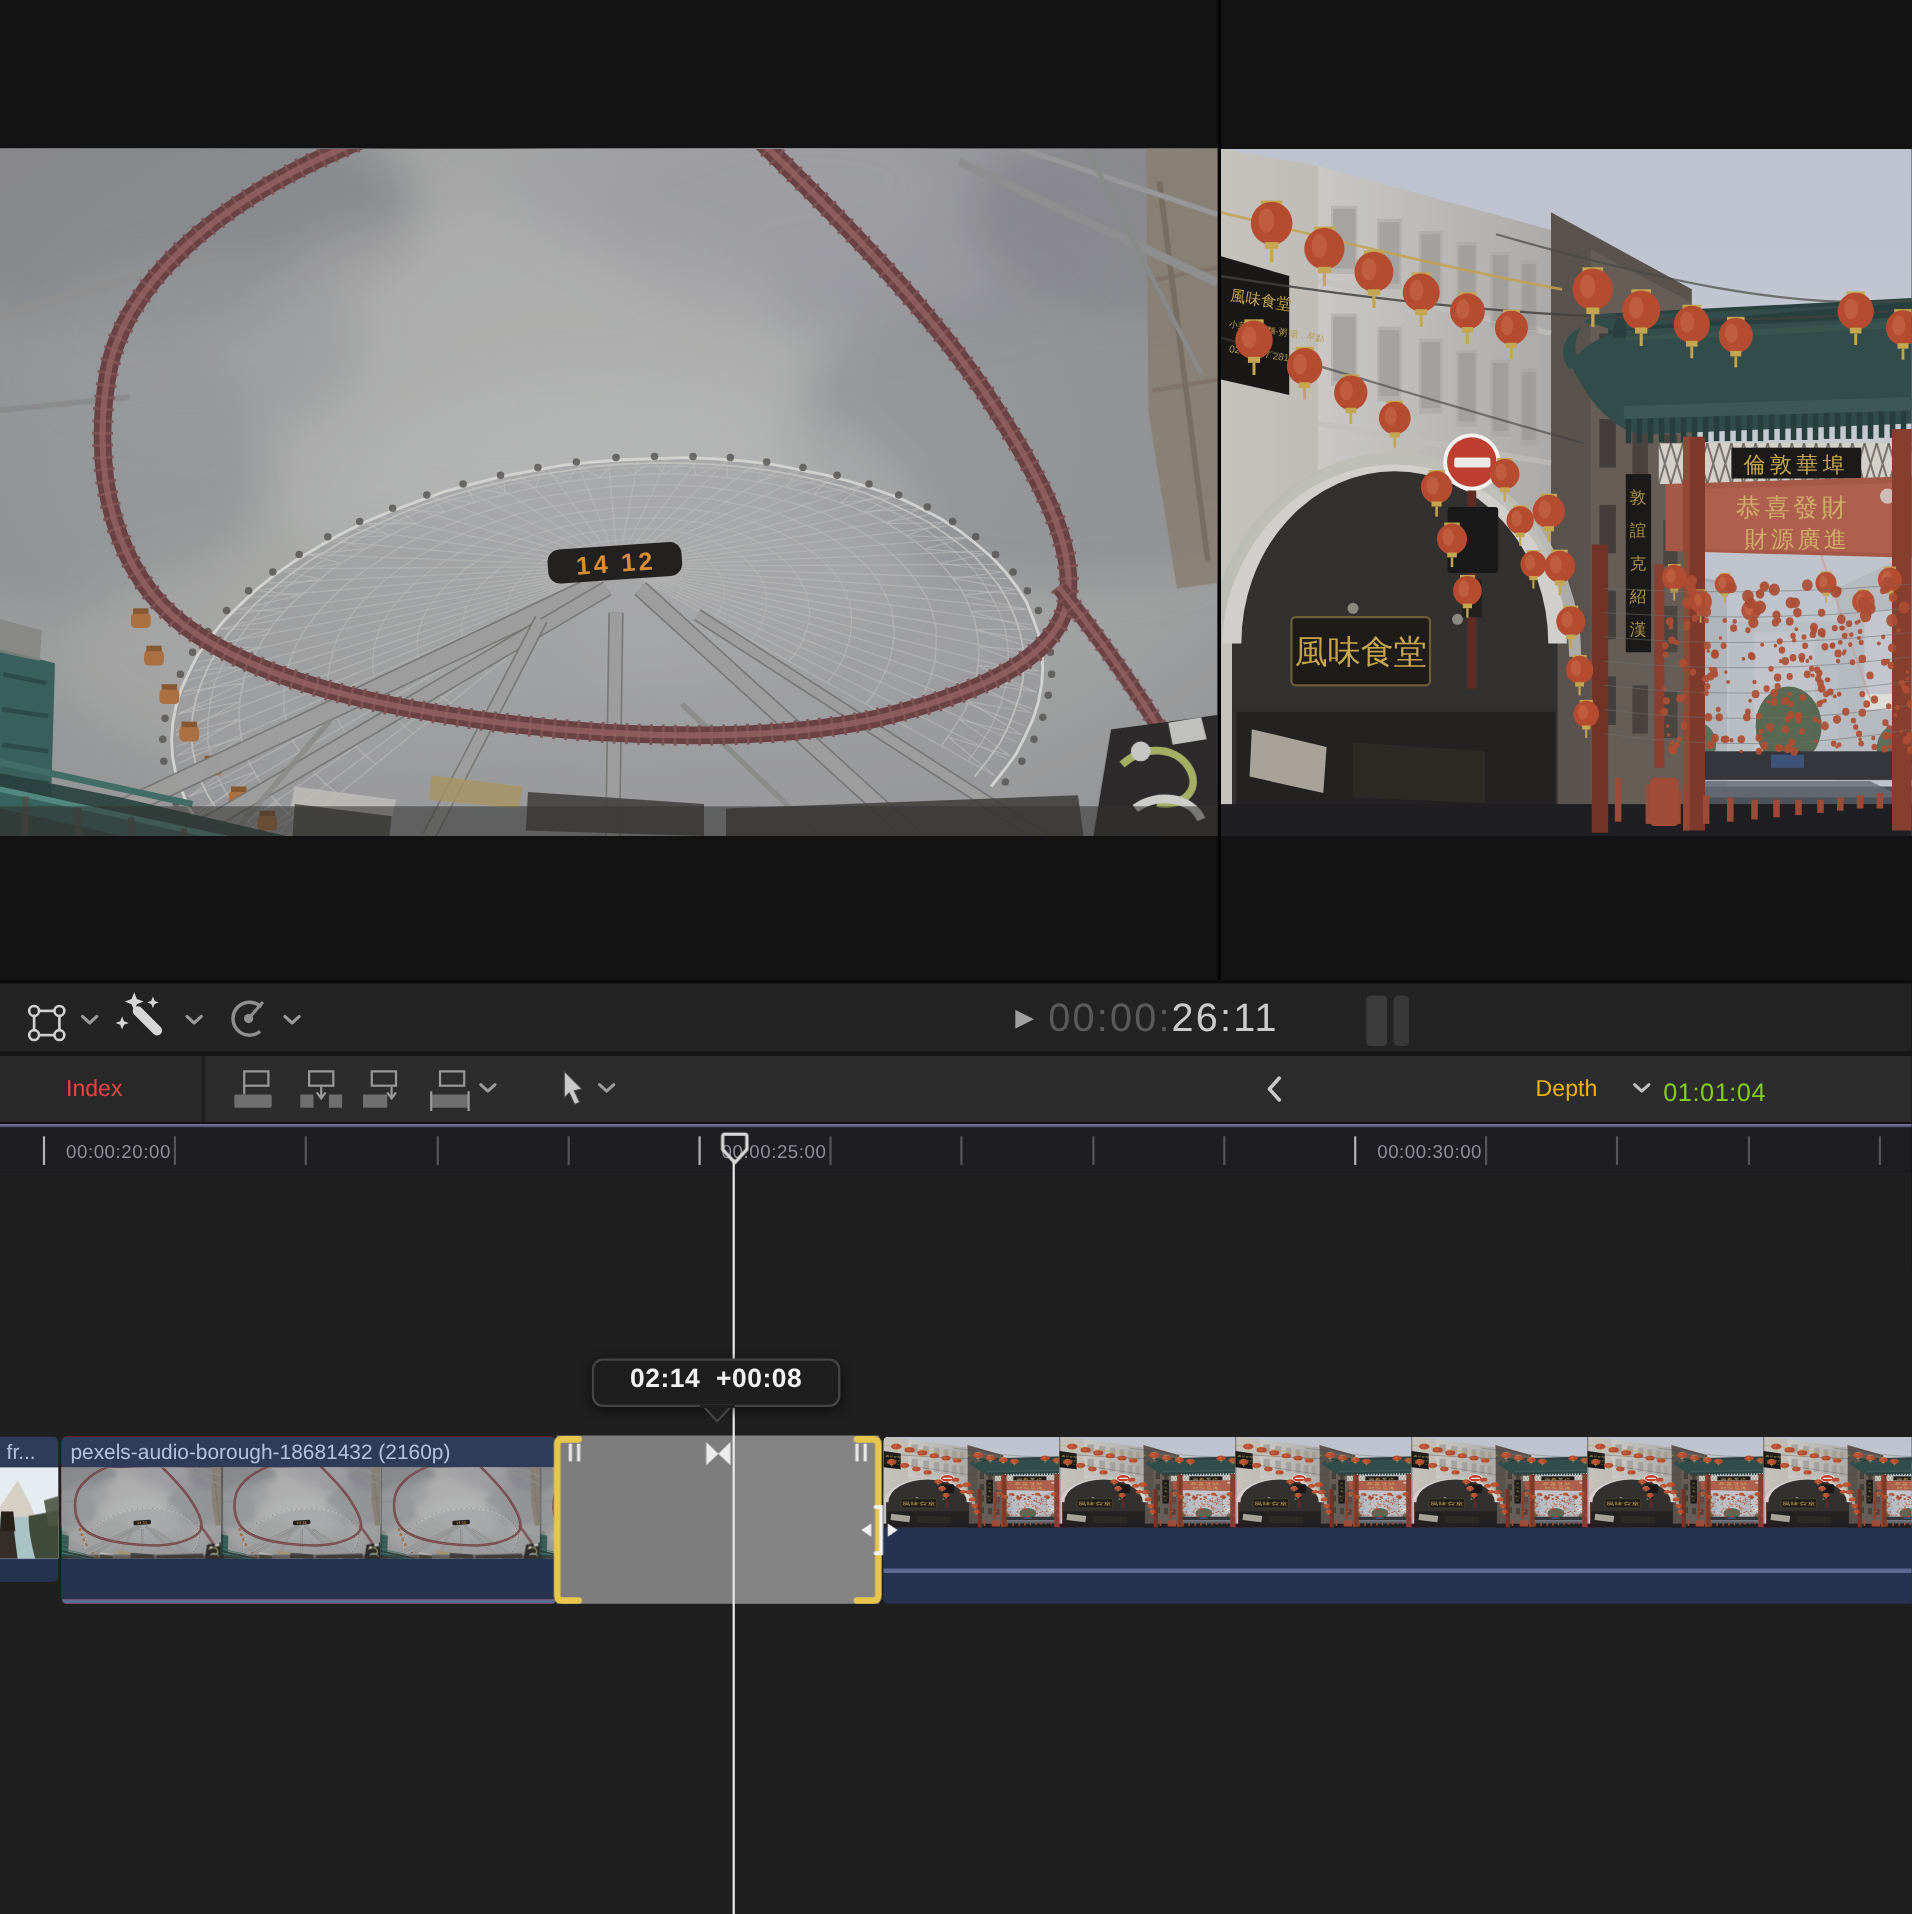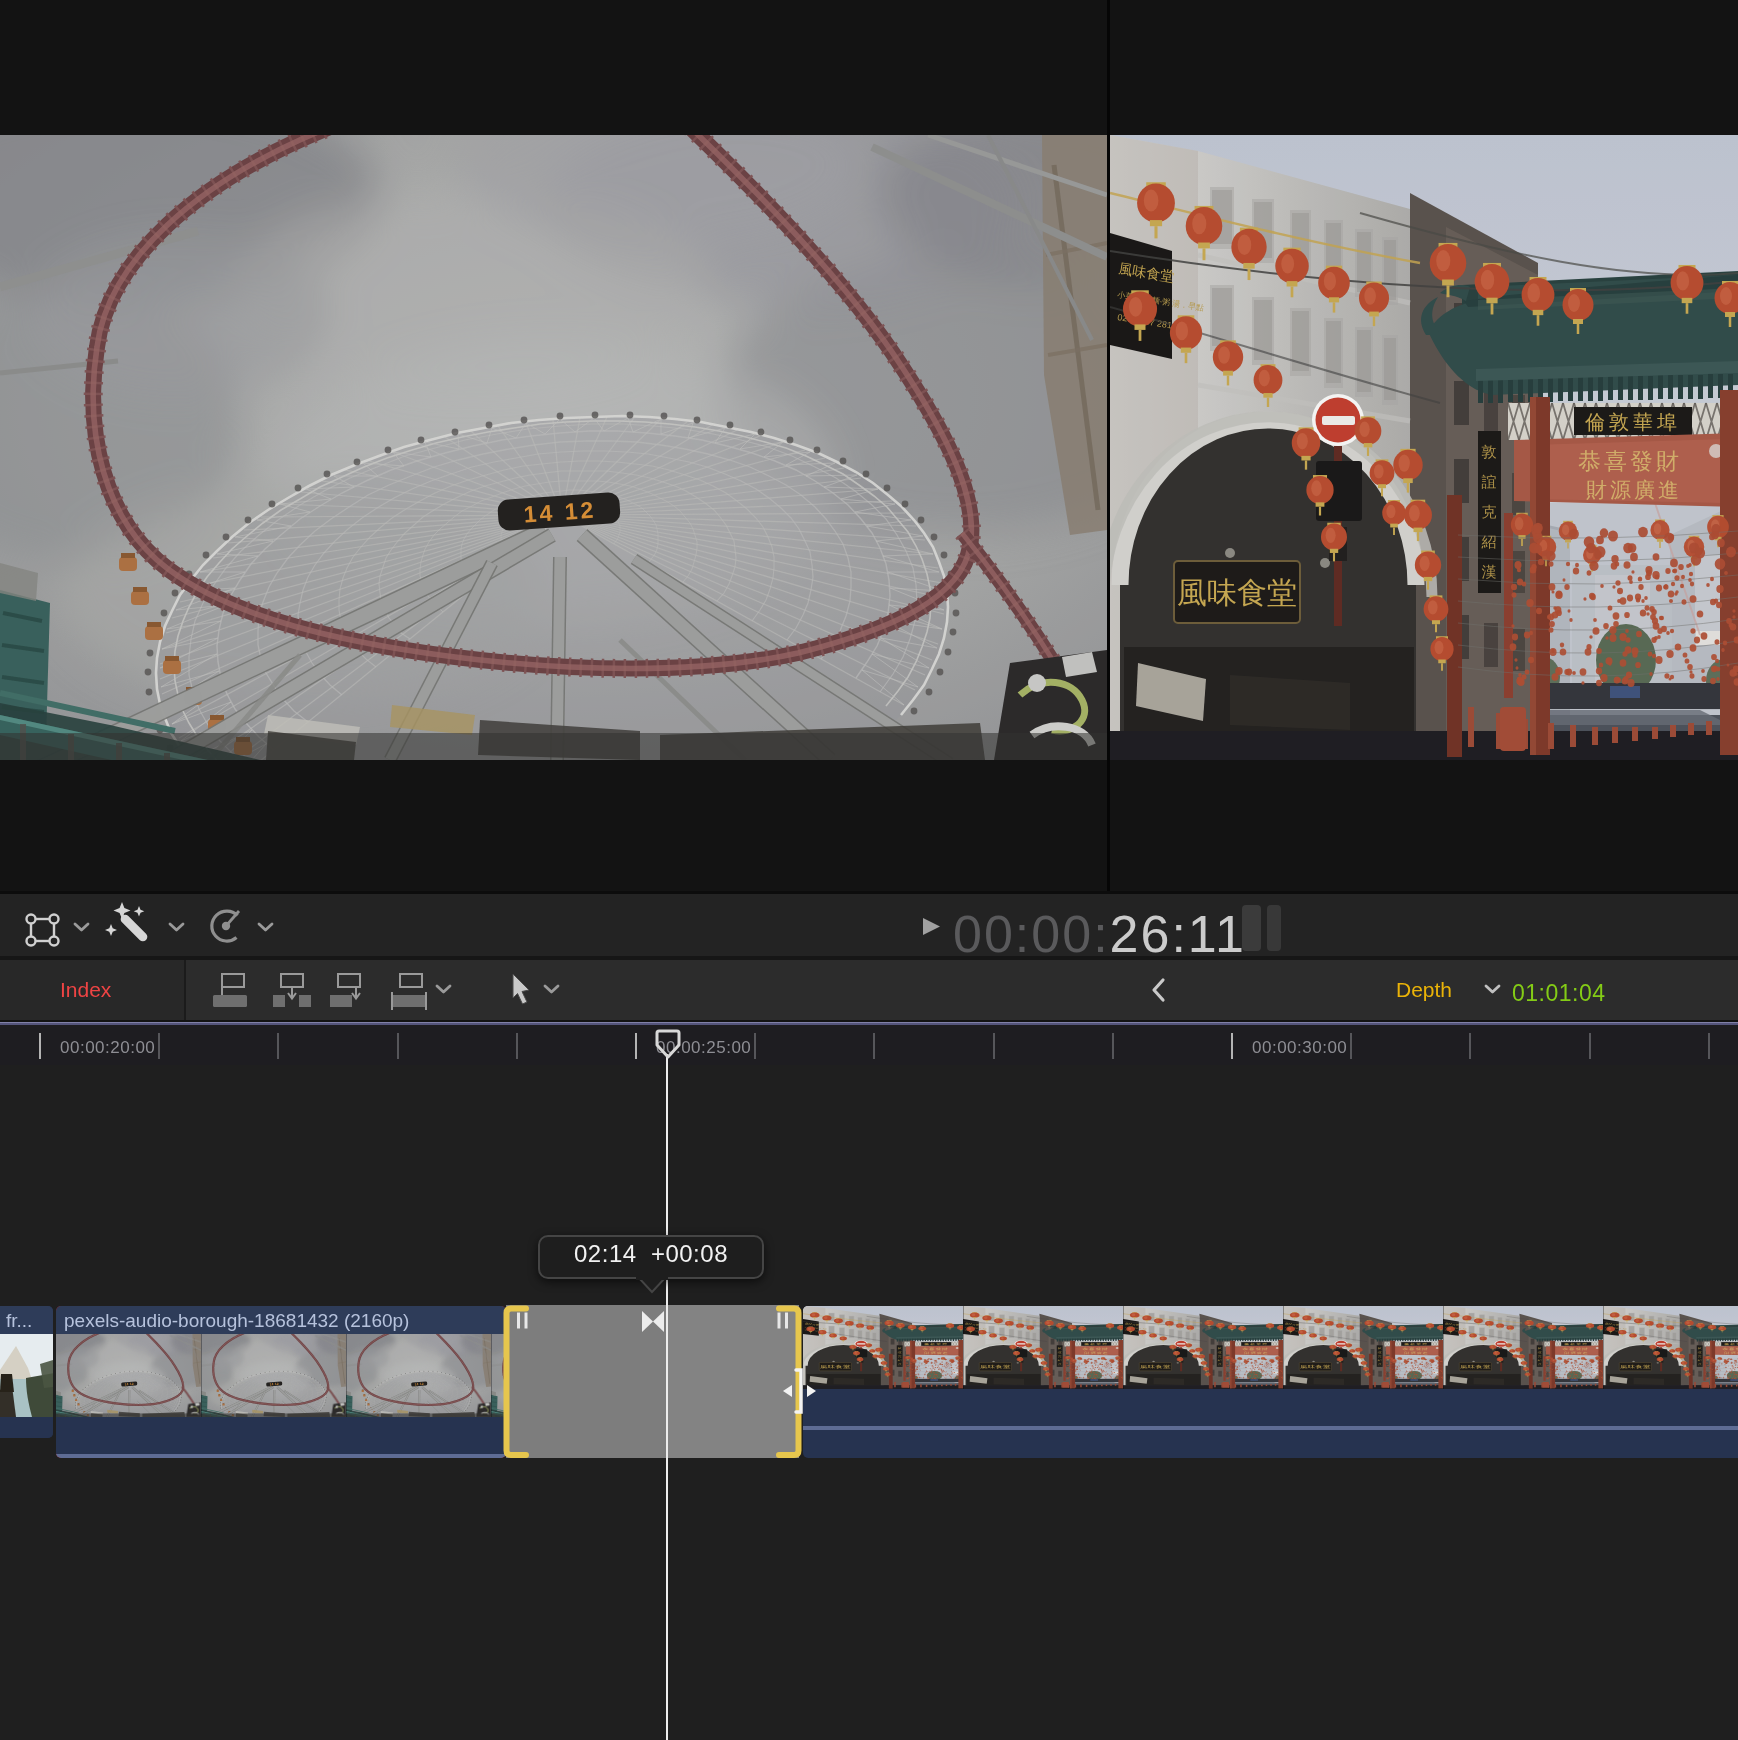--- a/index.html
+++ b/index.html
@@ -974,21 +974,21 @@
     <g stroke="#8f8f8f" stroke-width="3.2" fill="none">
       <path d="M237.5,21.5 A15,15 0 1 0 236.5,43.5"></path>
       <path d="M226,32 L239,17" stroke-width="2.8"></path>
       <circle cx="226" cy="32" r="4.2" fill="#8f8f8f" stroke="none"></circle>
     </g>
     <path d="M259,30 l6.5,6 l6.5,-6" stroke="#9a9a9a" stroke-width="2.8" fill="none" stroke-linecap="round" stroke-linejoin="round"></path>
     <path d="M923,24 L940,32.5 L923,41 Z" fill="#a0a0a0"></path>
     <rect x="1242" y="11" width="19" height="46" rx="4" fill="#3b3b3b"></rect>
     <rect x="1267" y="11" width="14" height="46" rx="4" fill="#383838"></rect>
   </svg>
-<div class="abs" style="left:953px;top:904px;font-size:52px;color:#5a5a5c;letter-spacing:2px;white-space:nowrap">00:00:<span style="color:#cbcbcb">26:11</span></div>
+<div class="abs" style="left:953px;top:904px;font-size:36px;color:#5a5a5c;letter-spacing:2px;white-space:nowrap">00:00:<span style="color:#cbcbcb">26:11</span></div>
 <div class="abs" style="left:0;top:956px;width:1738px;height:4px;background:#161616"></div>
 <div class="abs" style="left:0;top:960px;width:1738px;height:60px;background:#2c2c2c"></div>
 <div class="abs" style="left:0;top:960px;width:186px;height:60px;background:#282828;border-right:2px solid #1b1b1b"></div>
 <div class="abs" style="left:60px;top:978px;font-size:21px;color:#ef4444">Index</div>
 <svg class="abs" style="left:0;top:960px" width="1738" height="60" viewBox="0 0 1738 60">
     <g>
       <rect x="222" y="14" width="22" height="13" fill="none" stroke="#9a9a9a" stroke-width="2"></rect>
       <path d="M222,27 l0,8" stroke="#9a9a9a" stroke-width="2"></path>
       <rect x="213" y="35" width="34" height="12" rx="1.5" fill="#6f6f6f"></rect>
     </g>
@@ -1111,16 +1111,16 @@
 <div class="abs" style="left:666px;top:1054px;width:2px;height:686px;background:#ececec"></div>
 <svg class="abs" style="left:655px;top:1028px" width="26" height="32" viewBox="0 0 26 32">
     <path d="M4,3 L22,3 Q24,3 24,5 L24,17 L13,29 L2,17 L2,5 Q2,3 4,3 Z" fill="none" stroke="#d8d8d8" stroke-width="3" stroke-linejoin="round"></path>
   </svg>
 <svg class="abs" style="left:770px;top:1360px" width="60" height="70" viewBox="0 0 60 70">
     <path d="M26,10 L31,10 L31,52 L26,52" stroke="#f2f2f2" stroke-width="3.5" fill="none" stroke-linecap="round"></path>
     <path d="M13,31 L22,25 L22,37 Z" fill="#f2f2f2"></path>
     <path d="M46,31 L37,25 L37,37 Z" fill="#f2f2f2"></path>
   </svg>
 <div class="abs" style="left:538px;top:1235px;width:226px;height:44px;background:#1e1e1e;border:2px solid #454545;border-radius:10px;box-shadow:0 3px 10px rgba(0,0,0,0.6)"></div>
-<div class="abs" style="left:538px;top:1240px;width:226px;text-align:center;font-size:24px;font-weight:normal;color:#f2f2f2;letter-spacing:0.5px">02:14&nbsp; +00:08</div>
+<div class="abs" style="left:538px;top:1240px;width:226px;text-align:center;font-size:24px;font-weight:bold;color:#f2f2f2;letter-spacing:0.5px">02:14&nbsp; +00:08</div>
 <svg class="abs" style="left:636px;top:1277px" width="32" height="18" viewBox="0 0 32 18">
     <path d="M2,0 L30,0 L16,15 Z" fill="#1e1e1e" stroke="#454545" stroke-width="2"></path>
     <rect x="0" y="0" width="32" height="3" fill="#1e1e1e"></rect>
   </svg>
 </body></html>

